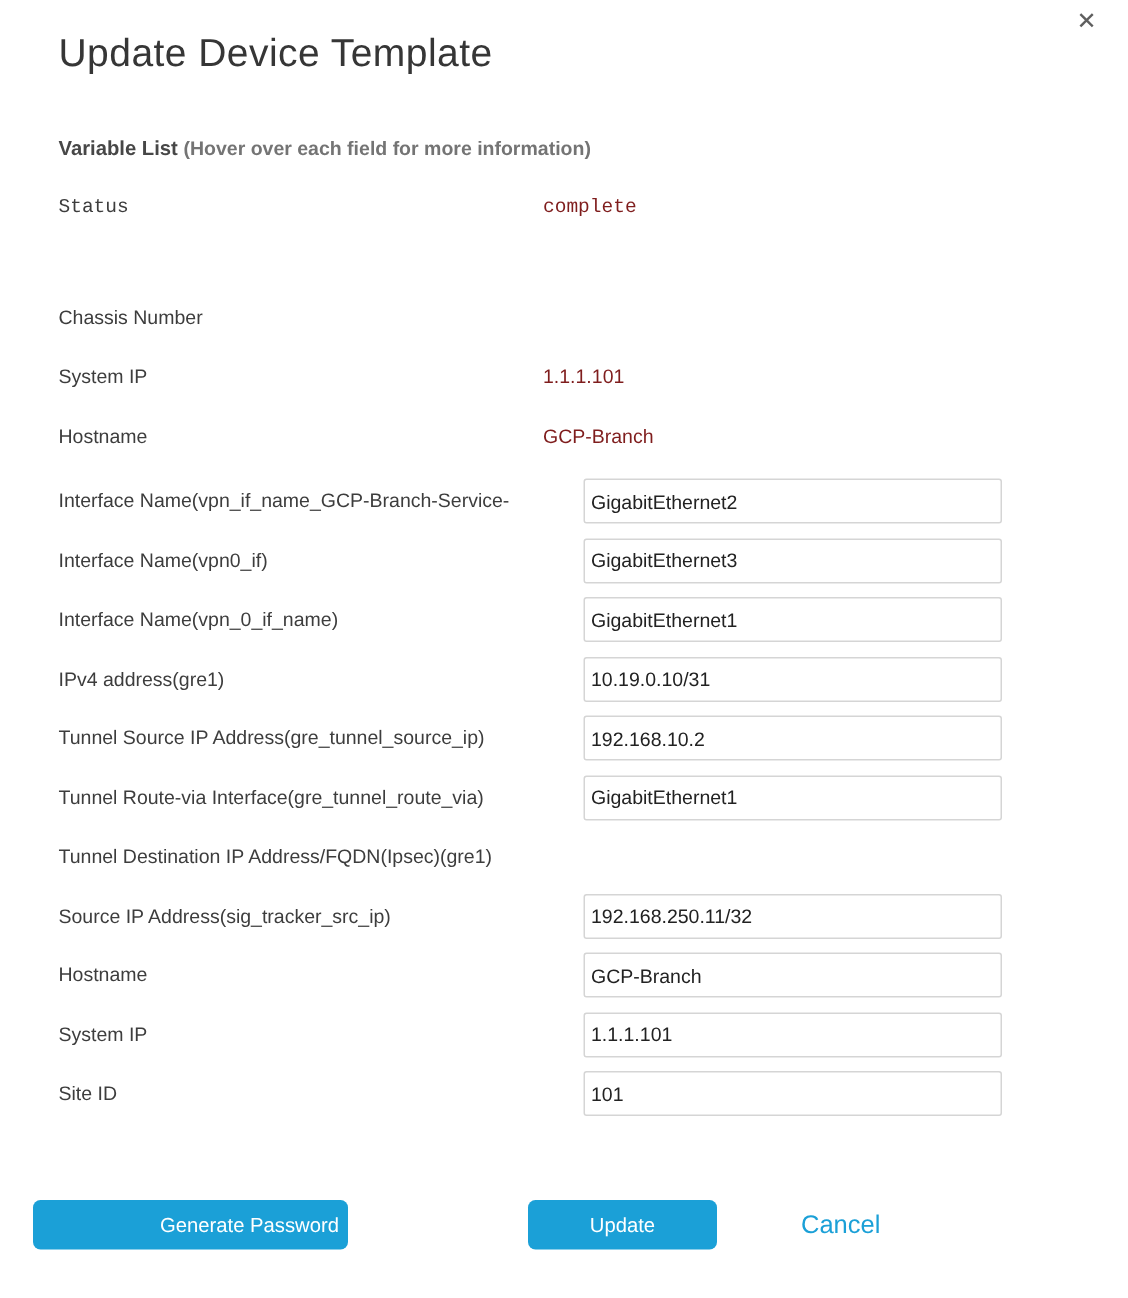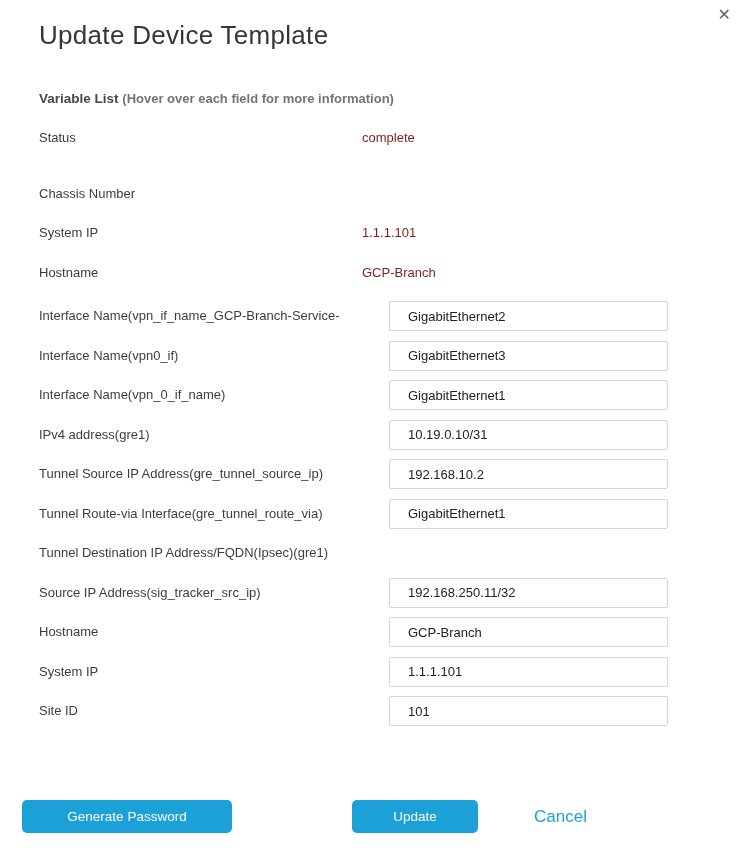--- a/index.html
+++ b/index.html
@@ -56,30 +56,30 @@
     white-space: nowrap;
     overflow: hidden;
     line-height: 16px;
   }
   .field-value {
     font-size: 13px;
     color: #7f1d1d;
     padding-left: 13px;
     line-height: 16px;
   }
-  .row-status   { margin-bottom: 40px; }
+  .row-status   { margin-bottom: 58px; font-family: Liberation Mono, monospace; }
   .row-chassis  { margin-bottom: 23px; }
   .row-sysip    { margin-bottom: 24px; }
   .row-hostname { margin-bottom: 20px; }
   .field-input {
     width: 319px;
     height: 30px;
     border: 1px solid #d5d5d5;
     border-radius: 2px;
-    padding: 0 18px;
+    padding: 0 4px;
     font-size: 13px;
     color: #222222;
     font-family: "Liberation Sans", sans-serif;
     background: #ffffff;
     outline: none;
   }
   .footer {
     position: absolute;
     top: 800px;
     left: 0;
@@ -91,21 +91,21 @@
   .btn {
     height: 33px;
     border: none;
     border-radius: 5px;
     background: var(--accent, #1ba0d7);
     color: #ffffff;
     font-size: 13.5px;
     font-family: "Liberation Sans", sans-serif;
     cursor: pointer;
   }
-  .btn-generate { width: 210px; }
+  .btn-generate { width: 210px; text-align: right; }
   .btn-update { width: 126px; margin-left: 120px; }
   .link-cancel {
     margin-left: 56px;
     color: var(--accent, #1ba0d7);
     font-size: 17px;
     cursor: pointer;
     text-decoration: none;
   }
 </style>
 </head>

